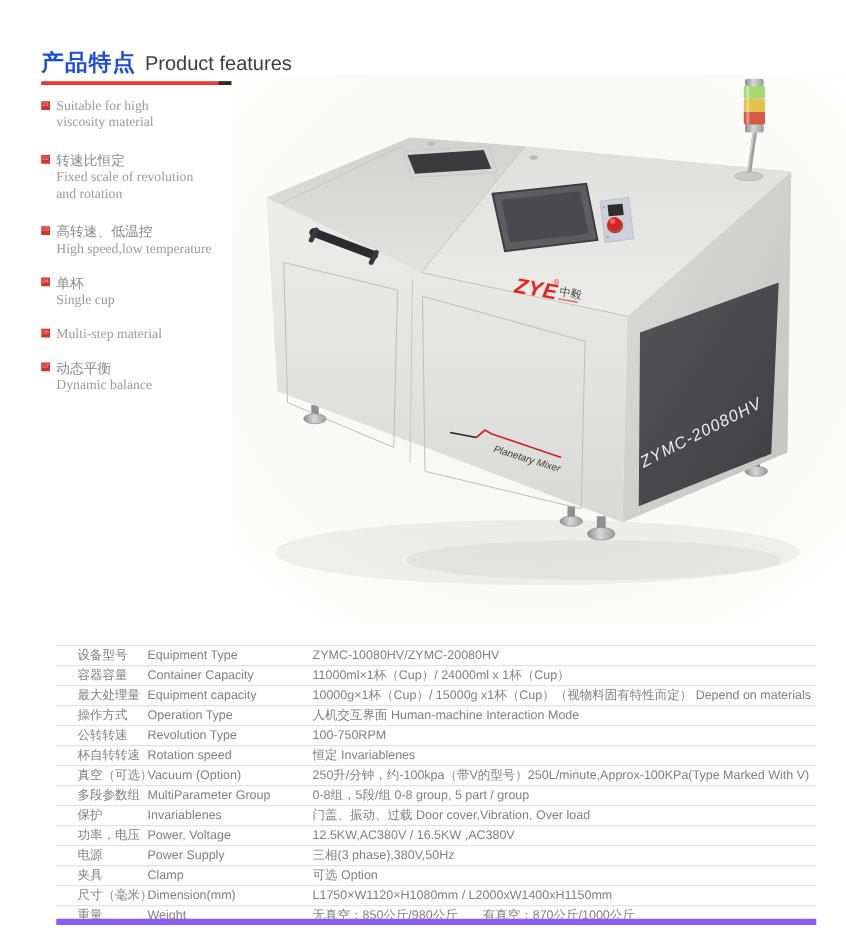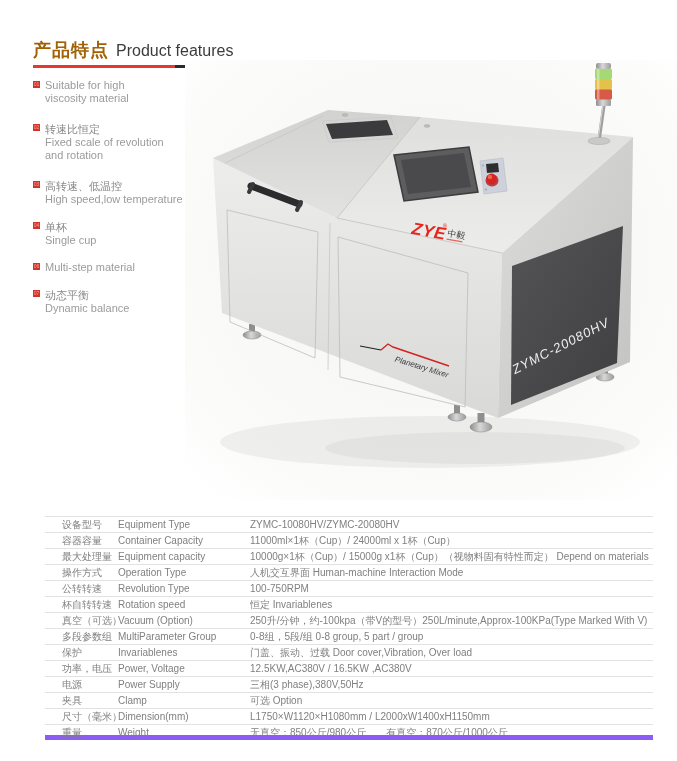--- a/index.html
+++ b/index.html
@@ -1,33 +1,33 @@
 <!DOCTYPE html>
 <html><head>
 <meta charset="utf-8">
 <style>
   * { margin:0; padding:0; box-sizing:border-box; }
   body { background:#ffffff; font-family:"Liberation Sans","DejaVu Sans",sans-serif; }
   .page { position:relative; width:677px; height:761px; background:#ffffff; overflow:hidden; }
 
   
   .hdr { position:absolute; left:33px; top:38px; white-space:nowrap; }
-  .hdr .cn { color:#a16207; font-size:18px; font-weight:bold; letter-spacing:1px;text-align:right; }
+  .hdr .cn { color:#1d4ed8; font-size:18px; font-weight:bold; letter-spacing:1px;text-align:right; }
   .hdr .en { color:#3c3c3c; font-size:16px; margin-left:7px; }
   .hdr-line { position:absolute; left:33px; top:65px; width:185px; height:3px; background:#e8382d; }
   .hdr-line .dark { position:absolute; right:0; top:0; width:43px; height:3px; background:#2b2b2b; }
 
   
   .features { position:absolute; left:33px; top:79px; width:160px; }
   .feat { position:relative; padding-left:12px; margin-bottom:14px; }
   .feat.sp { margin-bottom:17px; }
   .feat .bullet { position:absolute; left:0; top:2px; width:7px; height:7px; background:#cf352b;
                   color:#ff9f98; font-size:5px; line-height:7px; text-align:center; overflow:hidden; }
   .feat .cn { color:#878787; font-size:11px; line-height:14px; }
-  .feat .en { color:#9b9b9b; font-size:11px; line-height:13px; white-space:pre-line; }
+  .feat .en { color:#9b9b9b; font-size:11px; line-height:13px; white-space:pre-line;font-family:Liberation Serif, serif; }
 
   
   .machine { position:absolute; left:185px; top:60px; width:492px; height:440px; }
 
   
   .spec { position:absolute; left:45px; top:516px; width:608px; }
   .srow { display:flex; height:16px; line-height:16px; border-top:1px solid #e2e2e2;
           font-size:10px; color:#808080; white-space:nowrap; padding-left:17px; }
   .srow:last-child { border-bottom:5px solid #8b5cf6; }
   .srow .c1 { width:56px; flex:none; }

